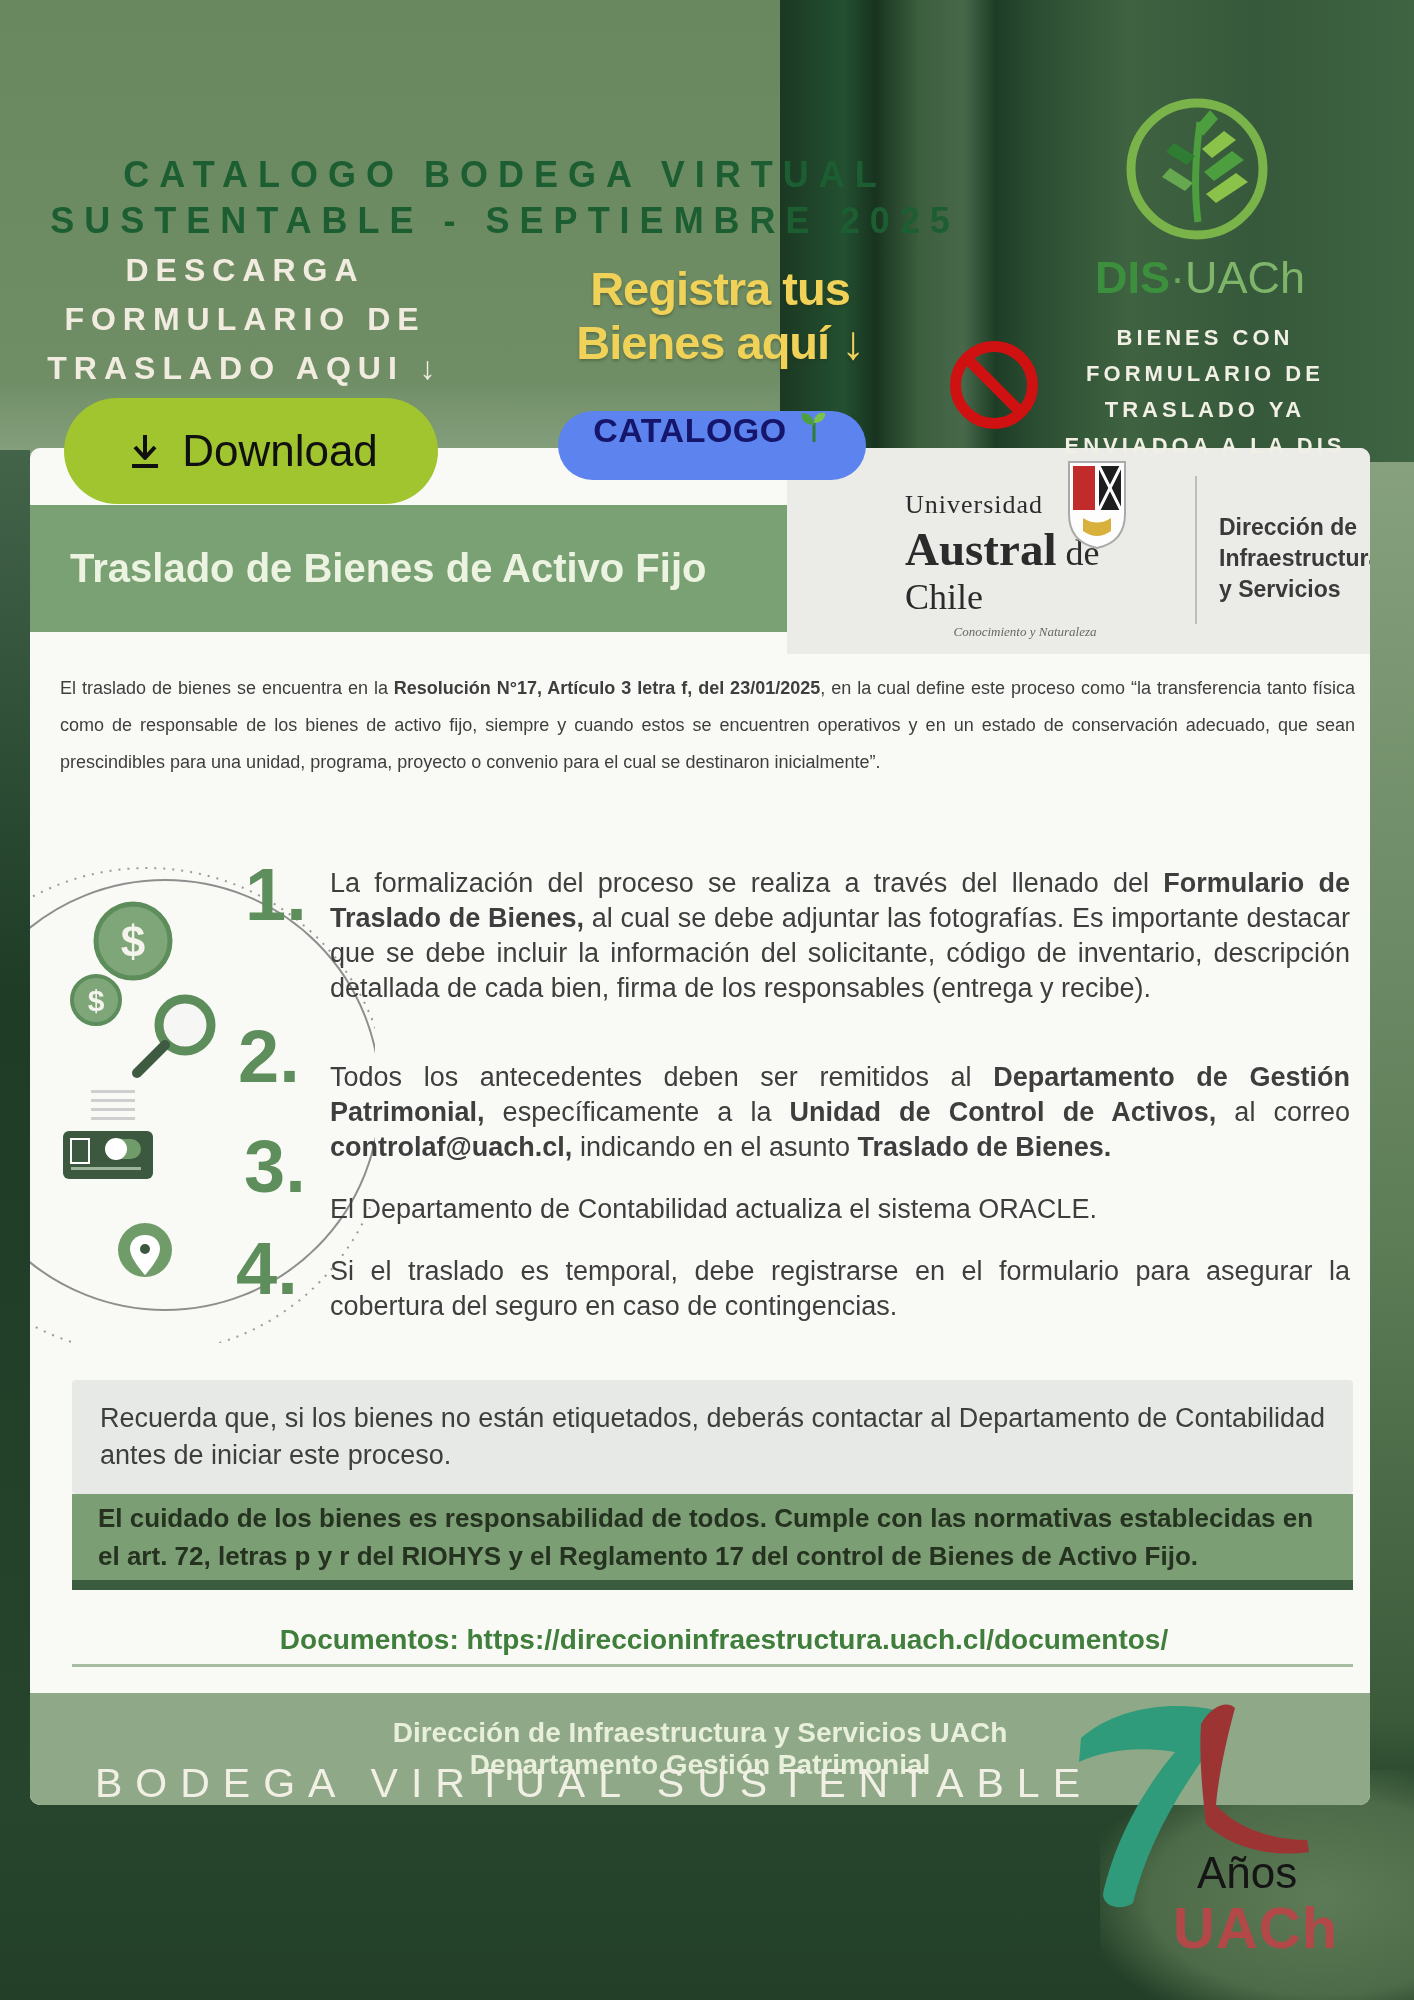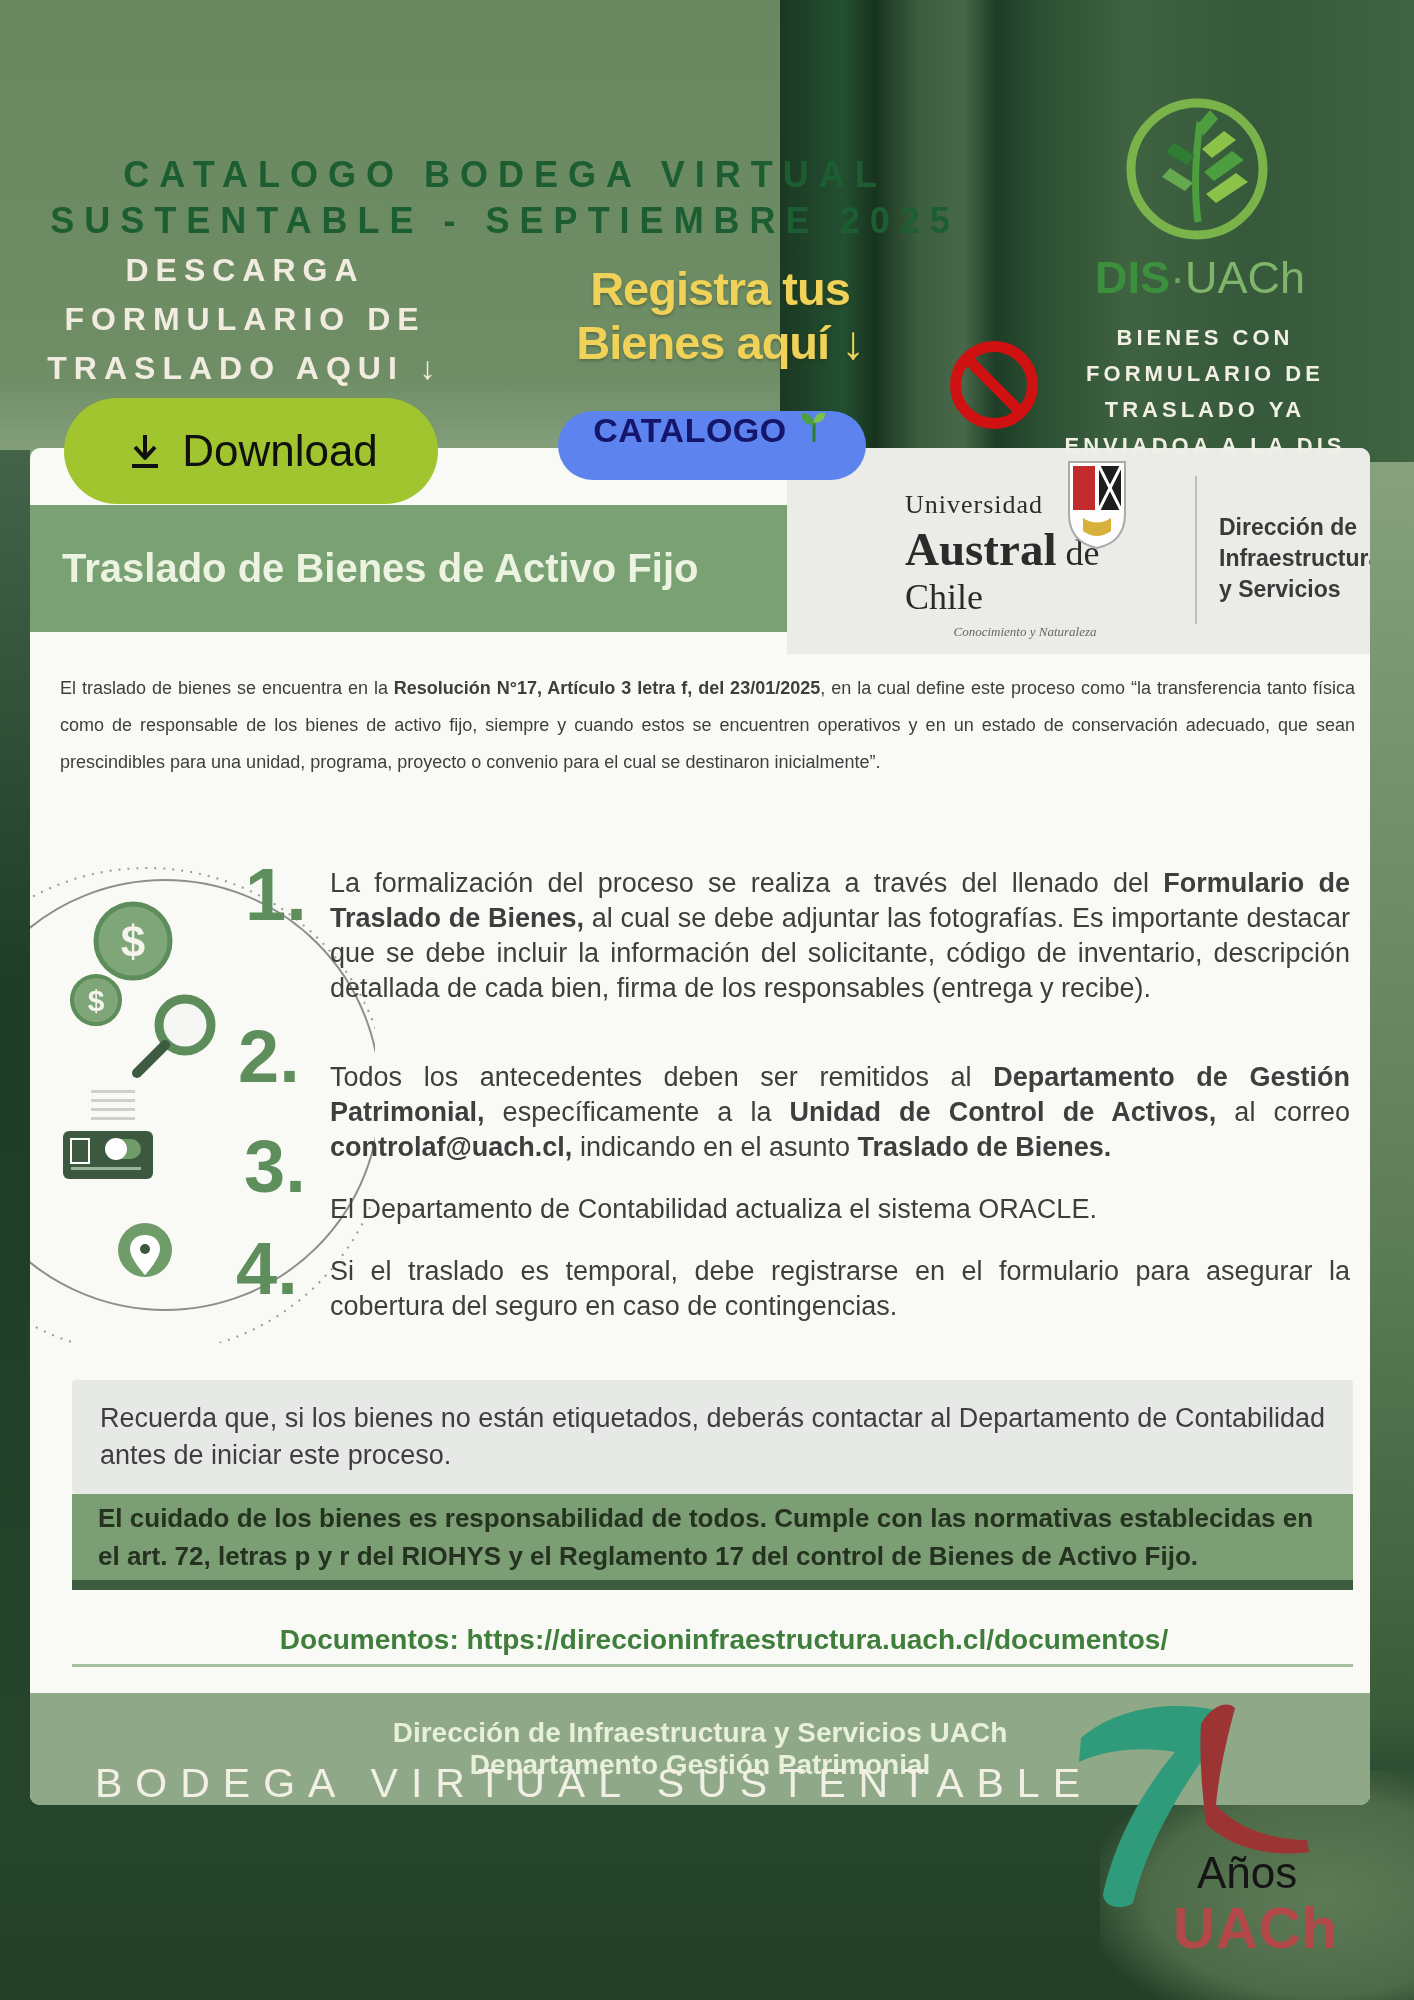--- a/index.html
+++ b/index.html
@@ -52,21 +52,21 @@
     letter-spacing:4px; line-height:36px; }
   .no-entry{ position:absolute; left:950px; top:341px; width:88px; height:88px; z-index:5;
     border:11px solid #cf1111; border-radius:50%; }
   .no-entry::after{ content:""; position:absolute; left:-6px; top:28px; width:78px; height:11px;
     background:#cf1111; transform:rotate(45deg); }
 
   
   .card{ position:absolute; left:30px; top:448px; width:1340px; height:1357px; z-index:2;
     background:#f9f9f6; border-radius:10px; overflow:hidden; }
   .band{ position:absolute; left:0; top:57px; width:757px; height:127px;
-    background:#79a173; display:flex; align-items:center; padding-left:32px;
+    background:#79a173; display:flex; align-items:center; padding-left:40px;
     color:#edf3e1; font-size:40px; font-weight:bold; }
   .logo-panel{ position:absolute; left:757px; top:0; width:583px; height:206px;
     background:#ebebe8; }
   .uni{ position:absolute; left:118px; top:42px; width:270px;
     font-family:"Liberation Serif", serif; color:#2b2b2b; }
   .uni-l1{ font-size:26px; letter-spacing:1px; }
   .uni-l2{ margin-top:2px; }
   .uni-l2 .big{ font-size:47px; font-weight:bold; }
   .uni-l2 .small{ font-size:36px; }
   .uni-l3{ margin-top:6px; width:240px; text-align:center; font-size:13px;

